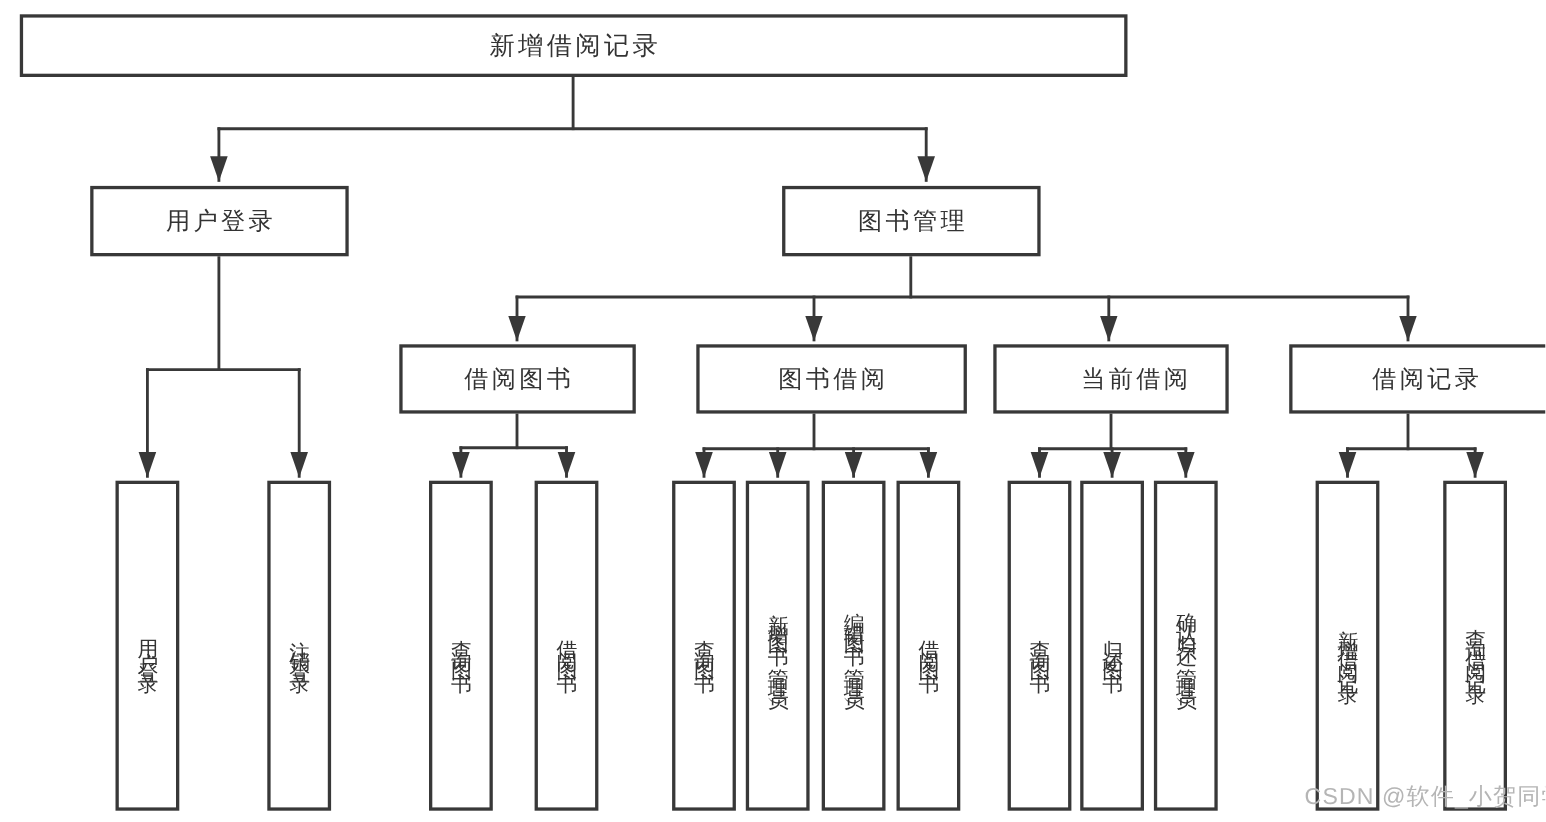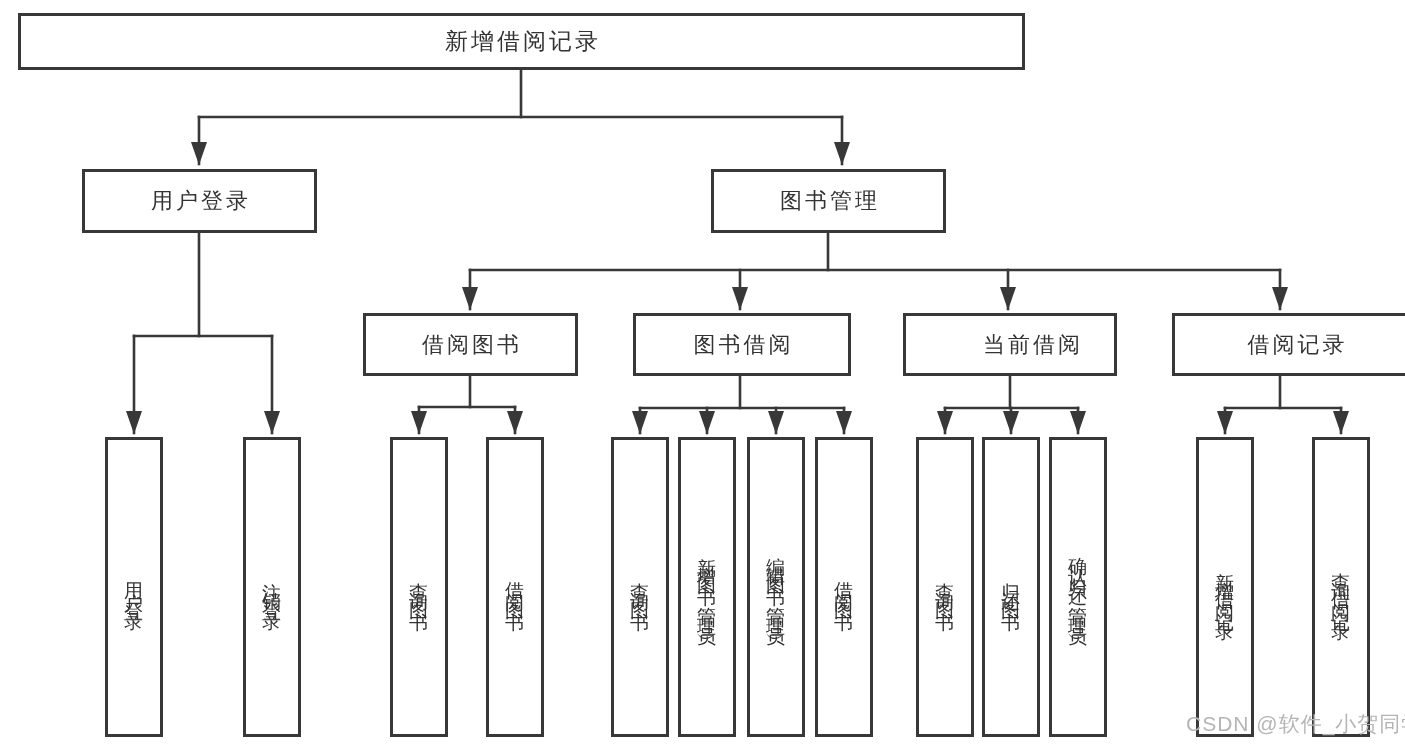--- a/index.html
+++ b/index.html
@@ -115,21 +115,21 @@
     </div>
     <div class="node h-node" style="left: 82px; top: 169px; width: 235px; height: 64px; border-color: rgb(56, 56, 56); color: rgb(51, 51, 51);">
       <span class="node-label">用户登录</span>
     </div>
     <div class="node h-node" style="left: 711px; top: 169px; width: 235px; height: 64px; border-color: rgb(56, 56, 56); color: rgb(51, 51, 51);">
       <span class="node-label">图书管理</span>
     </div>
     <div class="node h-node" style="left: 363px; top: 313px; width: 215px; height: 63px; border-color: rgb(56, 56, 56); color: rgb(51, 51, 51);">
       <span class="node-label">借阅图书</span>
     </div>
-    <div class="node h-node" style="left: 633px; top: 313px; width: 218px; height: 63px; border-color: rgb(56, 56, 56); color: rgb(51, 51, 51);">
+    <div class="node h-node" style="left: 633px; top: 313px; width: 246px; height: 63px; border-color: rgb(56, 56, 56); color: rgb(51, 51, 51);">
       <span class="node-label">图书借阅</span>
     </div>
     <div class="node h-node" style="left: 903px; top: 313px; width: 214px; height: 63px; border-color: rgb(56, 56, 56); color: rgb(51, 51, 51); padding-left: 43px;">
       <span class="node-label">当前借阅</span>
     </div>
     <div class="node h-node" style="left: 1172px; top: 313px; width: 248px; height: 63px; border-color: rgb(56, 56, 56); color: rgb(51, 51, 51);">
       <span class="node-label">借阅记录</span>
     </div>
     <div class="node v-node" style="left: 105px; top: 437px; width: 58px; height: 300px; border-color: rgb(56, 56, 56); color: rgb(51, 51, 51);">
       <span class="node-label">用户登录</span>

